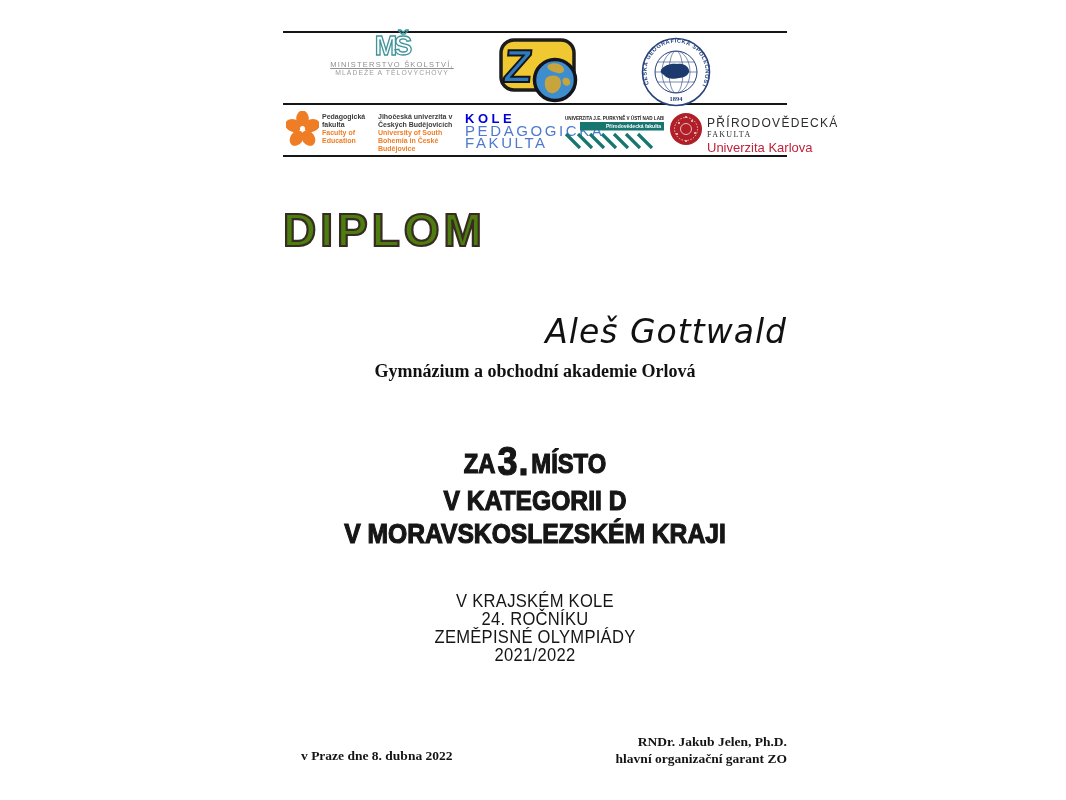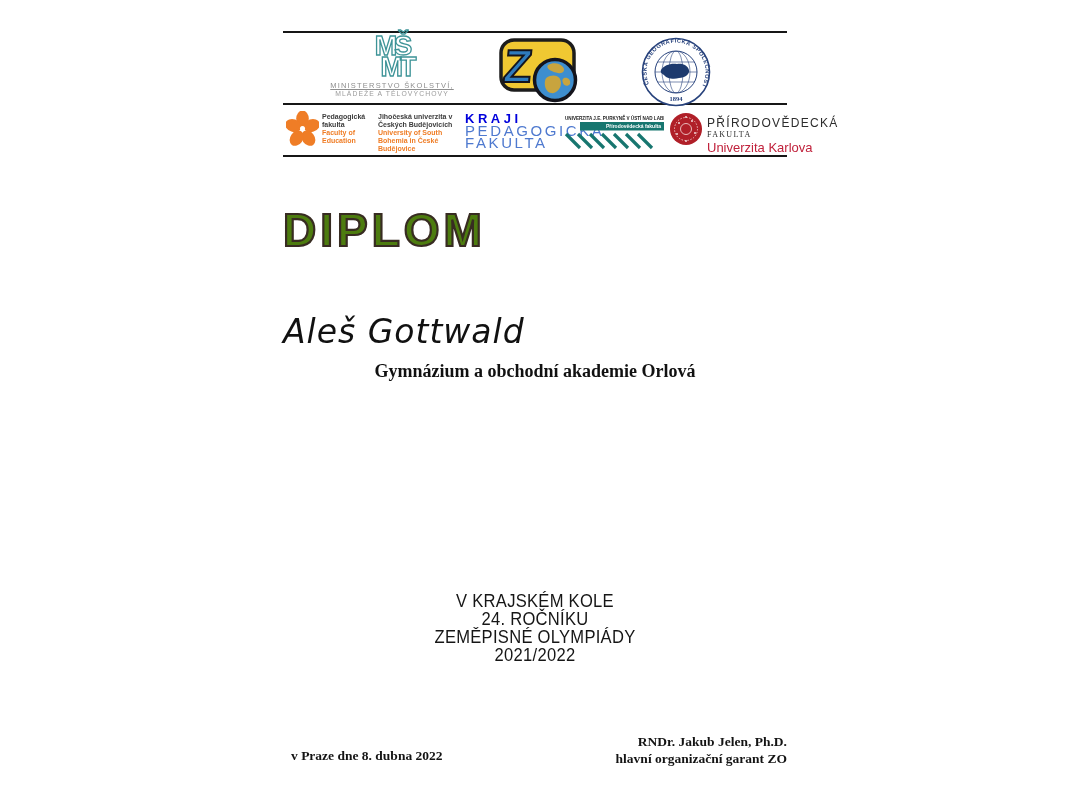--- a/index.html
+++ b/index.html
@@ -37,61 +37,60 @@
   .seal{position:absolute;left:386px;top:4px;}
   .cuni-col{position:absolute;left:424px;top:8px;white-space:nowrap;}
   .cuni-l1{font-size:12px;letter-spacing:1.3px;color:#2d2d2d;font-family:Liberation Sans, sans-serif;}
   .cuni-l2{font-size:8px;letter-spacing:1.3px;color:#2d2d2d;font-family:"Liberation Serif",serif;}
   .cuni-l3{font-size:13px;color:#c0223c;font-family:Liberation Sans, sans-serif;margin-top:1px;}
 
   
   .diplom{position:absolute;top:203px;left:0;width:504px;text-align:left;
           font-family:"Liberation Sans",sans-serif;font-weight:bold;font-size:46px;
           letter-spacing:4px;color:#4d7c0f;-webkit-text-stroke:2.2px #382c22;}
-  .name{position:absolute;top:312px;left:0;width:504px;text-align:left;
+  .name{position:absolute;top:312px;left:0;width:504px;text-align:right;
         font-family:"DejaVu Sans",sans-serif;font-style:italic;font-size:33px;
         letter-spacing:1px;color:#111;}
   .school{position:absolute;top:361px;left:0;width:504px;text-align:center;
           font-family:"Liberation Serif",serif;font-weight:bold;font-size:18px;color:#111;}
 
   .award{position:absolute;top:441px;left:0;width:504px;text-align:center;
          font-family:"Liberation Sans",sans-serif;font-weight:bold;color:#161616;
          -webkit-text-stroke:1.2px #161616;}
   .award .ln{display:block;transform:scaleX(0.88);transform-origin:center;white-space:nowrap;}
   .award .l1{font-size:27px;line-height:40px;}
   .award .l1 .big{font-size:41px;vertical-align:-2px;letter-spacing:1px;}
   .award .l2{font-size:28px;line-height:33px;}
   .award .l3{font-size:28px;line-height:34px;}
 
   .event{position:absolute;top:592px;left:0;width:504px;text-align:center;
          font-family:"Liberation Sans",sans-serif;font-size:18px;line-height:18px;color:#161616;}
   .event .ln{display:block;transform:scaleX(0.92);transform-origin:center;letter-spacing:0.3px;}
 
-  .footer-left{position:absolute;left:8px;top:748px;font-family:"Liberation Serif",serif;
+  .footer-left{position:absolute;left:18px;top:748px;font-family:"Liberation Serif",serif;
                font-weight:bold;font-size:13.5px;color:#141414;}
   .footer-right{position:absolute;right:0px;top:733px;text-align:right;
                 font-family:"Liberation Serif",serif;font-weight:bold;font-size:13.5px;
                 line-height:17px;color:#141414;}
 </style>
 </head>
 <body>
 
 <div class="page">
   <div class="doc">
 
     <div class="rule r1"></div>
     <div class="rule r2"></div>
     <div class="rule r3"></div>
 
     <div class="row1">
 
       <div class="msmt">
         <div class="msmt-mono">
           <span>MŠ</span>
-          <span class="row2nd">MT</span>
         </div>
         <div class="msmt-cap1">MINISTERSTVO ŠKOLSTVÍ,</div>
         <div class="msmt-cap2">MLÁDEŽE A TĚLOVÝCHOVY</div>
       </div>
 
       <div class="zo">
         <svg width="88" height="68" viewBox="0 0 88 68">
           <rect x="3" y="3" width="73" height="50" rx="13" fill="#f0c832" stroke="#1c1c1c" stroke-width="3.5"></rect>
           <text x="9" y="45" font-family="Liberation Sans,sans-serif" font-weight="bold" font-size="46" fill="#2e7bbd" stroke="#14141c" stroke-width="2" transform="skewX(-6)">Z</text>
           <circle cx="57" cy="43" r="20.5" fill="#3e8ecf" stroke="#14141c" stroke-width="3.5"></circle>
@@ -146,21 +145,21 @@
         <div class="cz-txt">Pedagogická fakulta</div>
         <div class="en-txt">Faculty of Education</div>
       </div>
 
       <div class="uni-col">
         <div class="cz-txt">Jihočeská univerzita v Českých Budějovicích</div>
         <div class="en-txt">University of South Bohemia in České Budějovice</div>
       </div>
 
       <div class="muni">
-        <div class="muni-brand">KRAJI</div>
+        <div class="muni-brand">KOLE</div>
         <div class="muni-fac">PEDAGOGICKÁ</div>
         <div class="muni-fac">FAKULTA</div>
       </div>
 
       <div class="ujep">
         <svg width="100" height="38" viewBox="0 0 100 38">
           <text x="1" y="5.5" font-family="Liberation Sans,sans-serif" font-weight="bold" font-size="4.6" fill="#1c1c1c">UNIVERZITA J.E. PURKYNĚ V ÚSTÍ NAD LABEM</text>
           <rect x="16" y="8" width="84" height="8.5" fill="#17766f"></rect>
           <text x="97" y="14.2" text-anchor="end" font-family="Liberation Sans,sans-serif" font-weight="bold" font-size="5" fill="#ffffff">Přírodovědecká fakulta</text>
           <g stroke="#17766f" stroke-width="3.2">
@@ -196,20 +195,25 @@
         <div class="cuni-l2">FAKULTA</div>
         <div class="cuni-l3">Univerzita Karlova</div>
       </div>
     </div>
 
     <div class="diplom">DIPLOM</div>
 
     <div class="name">Aleš Gottwald</div>
     <div class="school">Gymnázium a obchodní akademie Orlová</div>
 
+    <div class="award">
+      <span class="ln l1"><span>ZA</span> <span class="big">3.</span> <span>MÍSTO</span></span>
+      <span class="ln l2">V KATEGORII D</span>
+      <span class="ln l3">V MORAVSKOSLEZSKÉM KRAJI</span>
+    </div>
 
     <div class="event">
       <span class="ln">V KRAJSKÉM KOLE</span>
       <span class="ln">24. ROČNÍKU</span>
       <span class="ln">ZEMĚPISNÉ OLYMPIÁDY</span>
       <span class="ln">2021/2022</span>
     </div>
 
     <div class="footer-left">v Praze dne 8. dubna 2022</div>
     <div class="footer-right">

